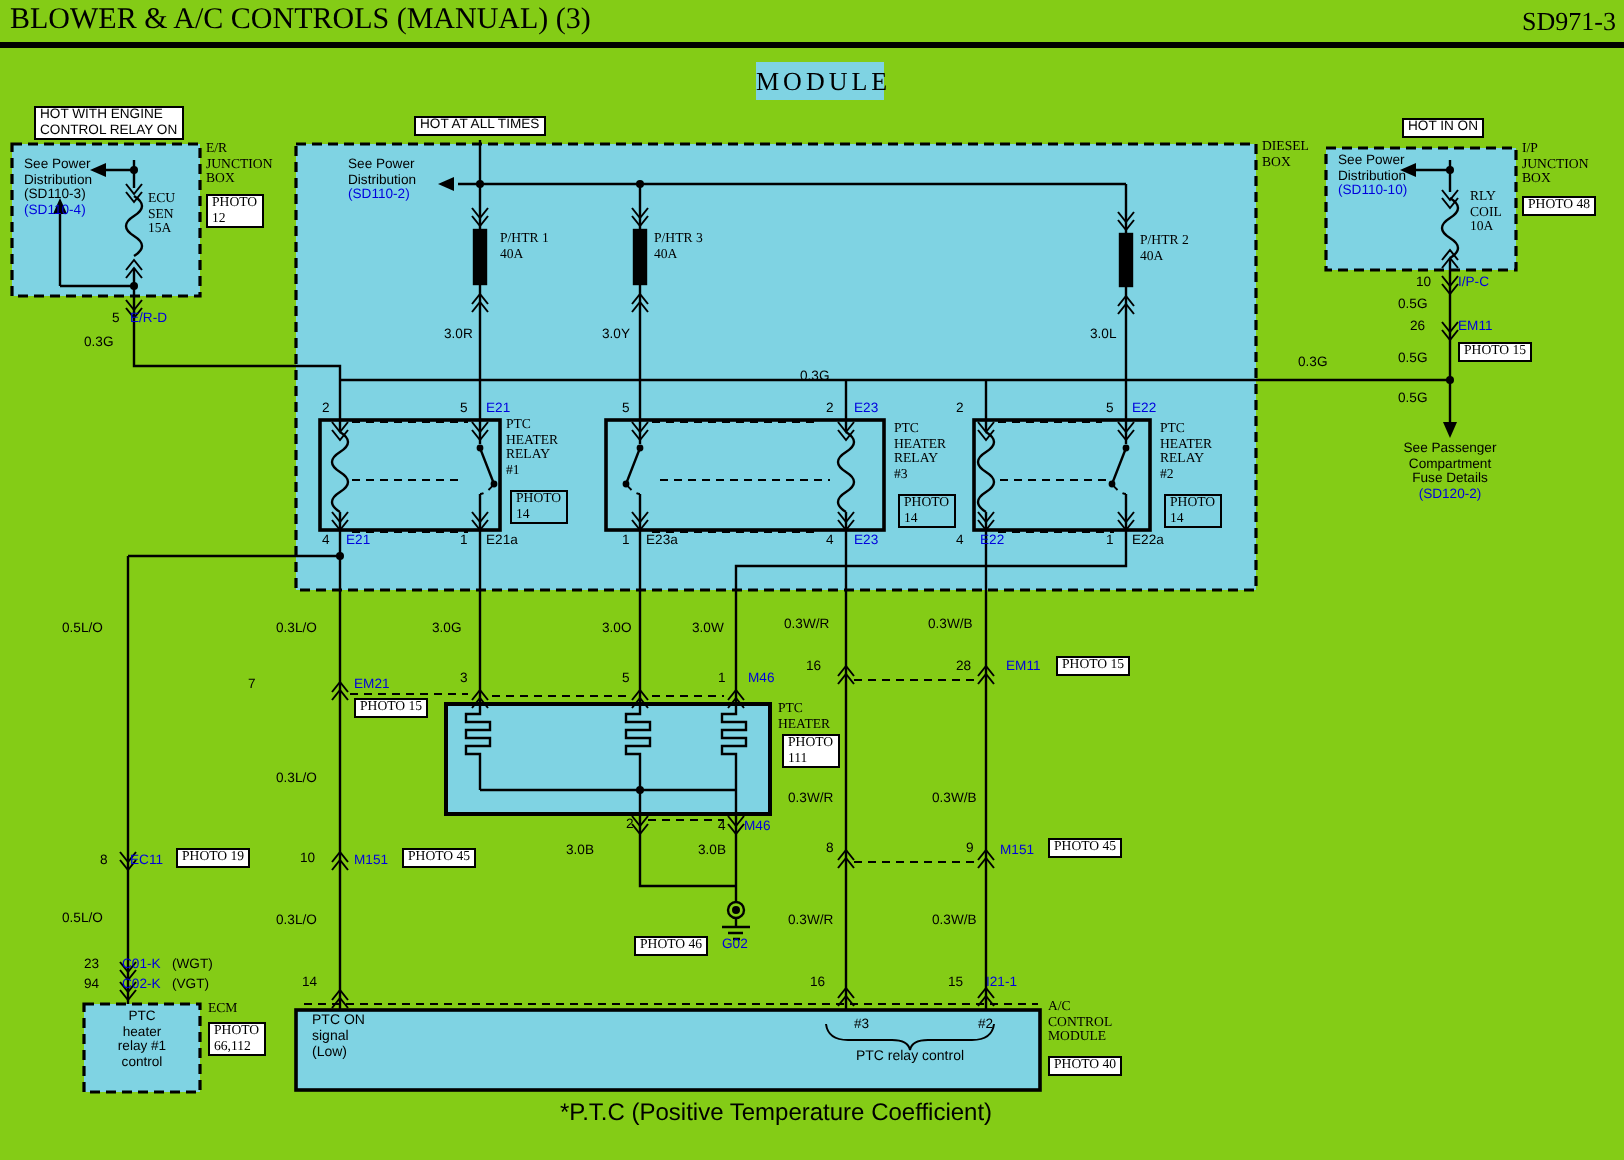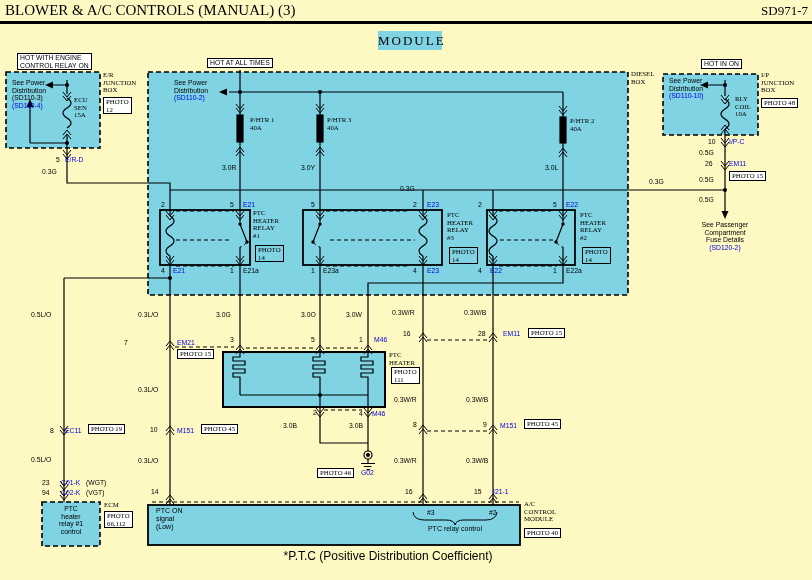--- a/index.html
+++ b/index.html
@@ -1,36 +1,36 @@
 <!DOCTYPE html>
 <html style="--cyan: #7fd3e3; --blue: #0000dd;"><head>
 <meta charset="utf-8">
 <style>
   html,body{margin:0;padding:0;background:#fff;}
-  #stage{position:relative;width:812px;height:580px;background:#fef9c3;overflow:hidden;
+  #stage{position:relative;width:812px;height:580px;background:#84cc16;overflow:hidden;
          font-family:"Liberation Sans",sans-serif;color:#000;}
   #hdr-rule{position:absolute;left:0;top:21px;width:812px;height:3px;background:#000;}
   #title{position:absolute;left:5px;top:2px;font-family:"Liberation Serif",serif;font-size:15px;}
   #code{position:absolute;right:4px;top:3px;font-family:"Liberation Serif",serif;font-size:13px;}
   #badge{position:absolute;left:378px;top:31px;width:64px;height:19px;line-height:19px;
          text-align:center;background:var(--cyan);font-family:"Liberation Serif",serif;
          font-size:13px;letter-spacing:2px;}
   #caption{position:absolute;left:258px;top:549px;width:260px;text-align:center;font-size:12px;}
   svg{position:absolute;left:0;top:0;}
   .lbl{position:absolute;font-size:6.8px;line-height:1.12;white-space:pre;}
   .serif{font-family:"Liberation Serif",serif;}
   .blue{color:var(--blue);}
   .boxed{border:1px solid #000;padding:0 2px;}
 </style>
 </head>
 <body>
 
 <div id="stage">
   <div id="title">BLOWER &amp; A/C CONTROLS (MANUAL) (3)</div>
-  <div id="code">SD971-7</div>
+  <div id="code">SD971-3</div>
   <div id="hdr-rule"></div>
   <div id="badge">MODULE</div>
 
   <svg id="schematic" width="812" height="580" viewBox="0 0 812 580">
     <defs>
       <g id="cv">
           <path d="M-4,4 L0,-1 L4,4 M-4,8 L0,3 L4,8" fill="none" stroke="#000" stroke-width="1"></path>
         </g>
     </defs>
 
@@ -325,14 +325,14 @@
 signal
 (Low)</div>
       <div class="lbl" style="left: 427px; top: 509px;">#3</div>
       <div class="lbl" style="left: 489px; top: 509px;">#2</div>
       <div class="lbl" style="left: 415px; top: 525px; width: 80px; text-align: center; white-space: pre-line; font-size: 7px;">PTC relay control</div>
       <div class="lbl serif" style="left: 524px; top: 500px;">A/C
 CONTROL
 MODULE</div>
       <div class="lbl serif boxed" style="left: 524px; top: 528px; background: rgb(255, 255, 255);">PHOTO 40</div>
     </div>
-  <div id="caption">*P.T.C  (Positive Distribution Coefficient)</div>
+  <div id="caption">*P.T.C  (Positive Temperature Coefficient)</div>
 </div>
 
 </body></html>

